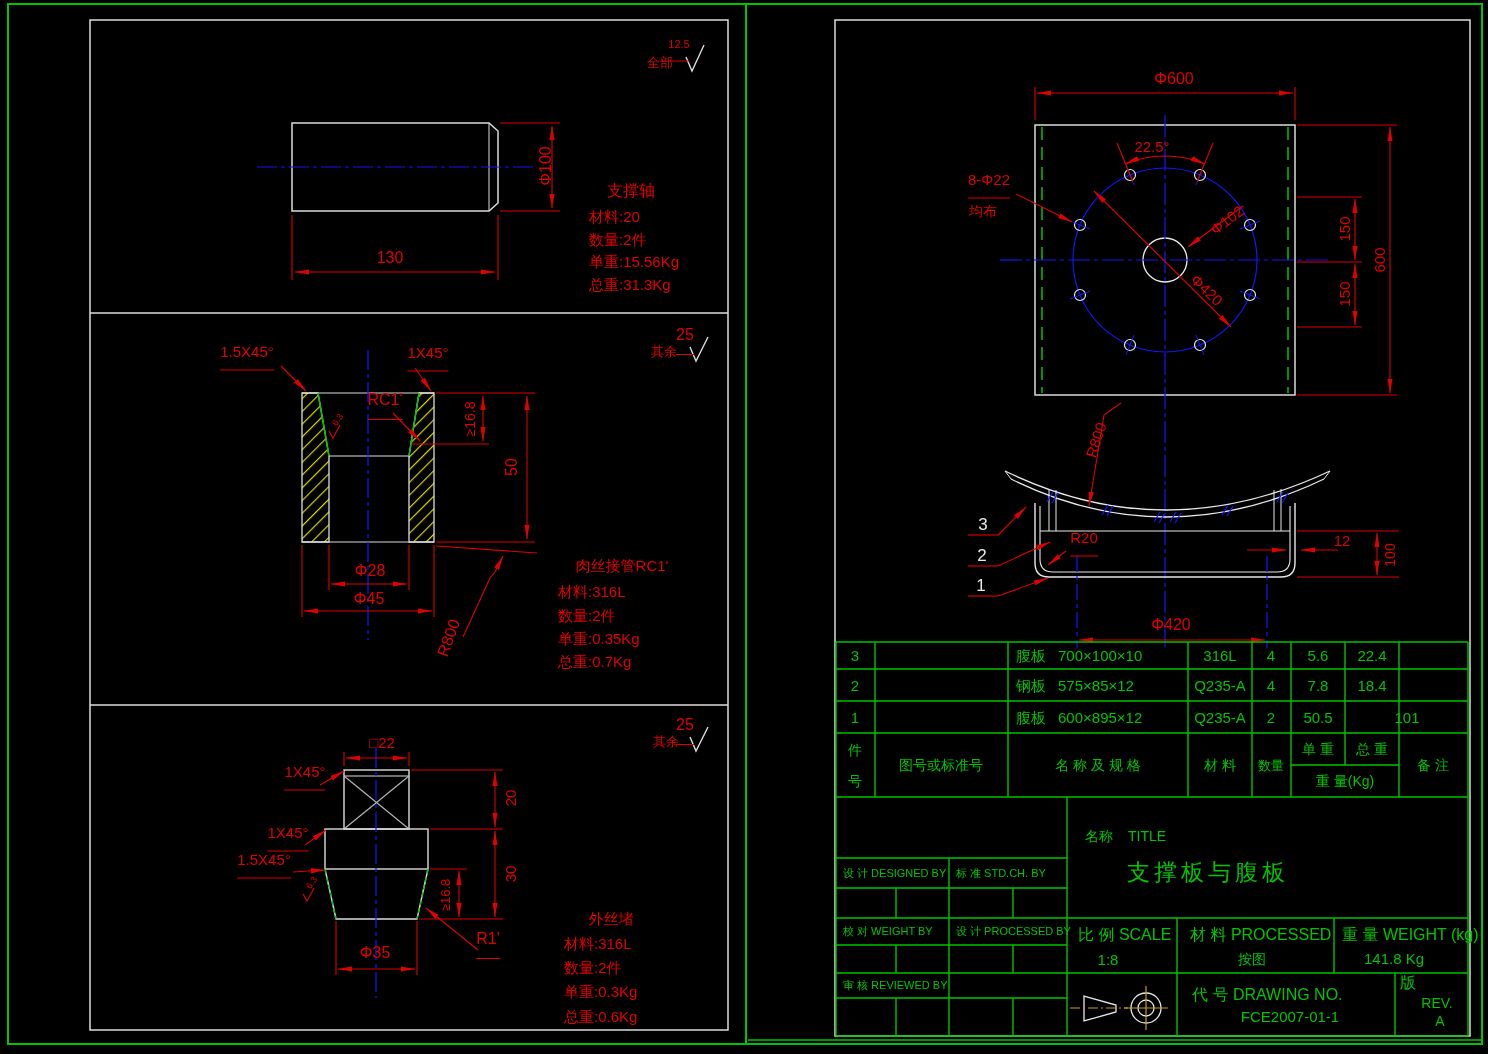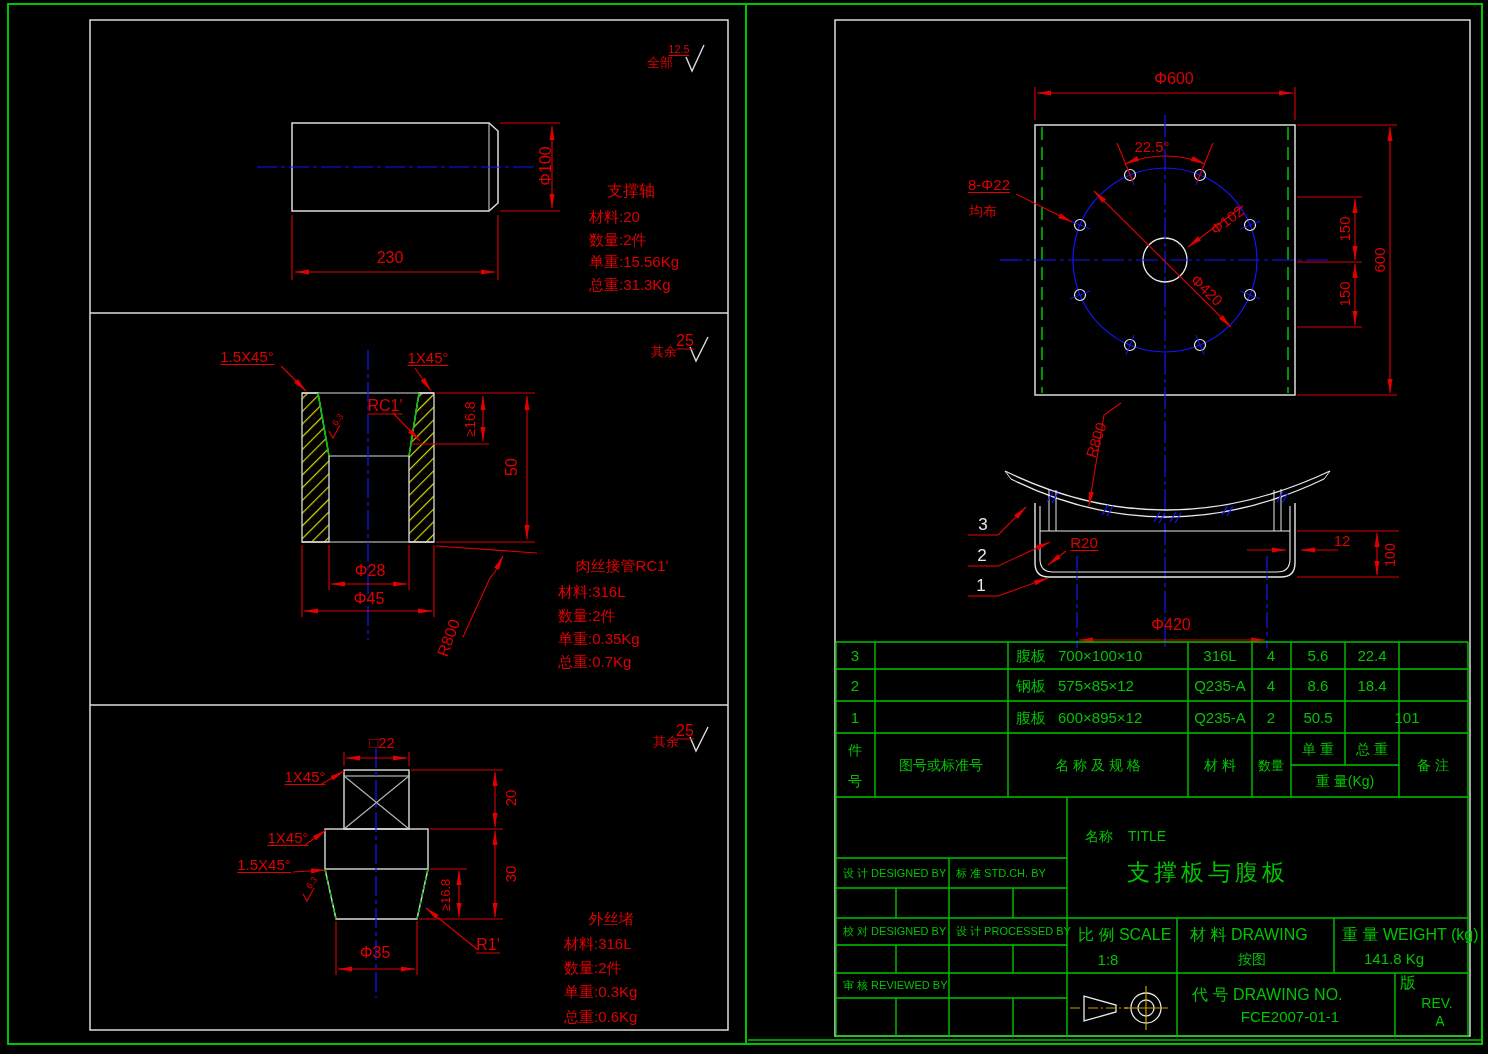--- a/index.html
+++ b/index.html
@@ -3,21 +3,21 @@
 <meta charset="utf-8">
 <style>
   html,body{margin:0;padding:0;background:#000;}
   #canvas{position:relative;width:1488px;height:1054px;background:#000;overflow:hidden;
           font-family:"Liberation Sans",sans-serif;}
   svg{position:absolute;left:0;top:0;}
   .lbl{position:absolute;white-space:nowrap;transform:translate(-50%,-50%);line-height:1;}
   .la{transform:translate(0,-50%);}             
   .r90{transform:translate(-50%,-50%) rotate(-90deg);}
   .red{color:#e00000;} .grn{color:#00c400;} .wht{color:#e8e8e8;}
-  .u{border-bottom:1px solid currentColor;padding-bottom:0;}
+  .u{border-bottom:1px solid currentColor;padding-bottom:11px;}
   .s9{font-size:9px;} .s11{font-size:11px;} .s12{font-size:16px;} .s13{font-size:13px;}
   .s14{font-size:14px;} .s15{font-size:15px;} .s16{font-size:16px;} .s17{font-size:17px;}
   .s23{font-size:23px;letter-spacing:4px;text-align:right;}
 </style>
 </head>
 <body>
 
 <div id="canvas">
 
 <svg width="1488" height="1054">
@@ -260,21 +260,21 @@
     <line x1="1070" y1="1008" x2="1128" y2="1008" stroke="#c8a000" stroke-width="1.2" stroke-dasharray="10 3 2 3"></line>
     <circle cx="1146" cy="1008" r="15" stroke="#e8e8e8" stroke-width="1.3"></circle>
     <circle cx="1146" cy="1008" r="8" stroke="#e8e8e8" stroke-width="1.3"></circle>
     <line x1="1124" y1="1008" x2="1168" y2="1008" stroke="#c8a000" stroke-width="1.2"></line>
     <line x1="1146" y1="986" x2="1146" y2="1030" stroke="#c8a000" stroke-width="1.2"></line>
   </g>
 </svg>
 
 <span class="lbl red s13" style="left:660px;top:62px">全部</span>
 <span class="lbl red s11 u" style="left:679px;top:50px">12.5</span>
-<span class="lbl red s16" style="left:390px;top:258px">230</span>
+<span class="lbl red s16" style="left:390px;top:258px">130</span>
 <span class="lbl red s16 r90" style="left:546px;top:166px">Φ100</span>
 <span class="lbl red s16" style="left:631px;top:191px">支撑轴</span>
 <span class="lbl red s15 la" style="left:589px;top:216px">材料:20</span>
 <span class="lbl red s15 la" style="left:589px;top:239px">数量:2件</span>
 <span class="lbl red s15 la" style="left:589px;top:261px">单重:15.56Kg</span>
 <span class="lbl red s15 la" style="left:589px;top:284px">总重:31.3Kg</span>
 
 <span class="lbl red s13" style="left:664px;top:351px">其余</span>
 <span class="lbl red s12 u" style="left:685px;top:341px">25</span>
 <span class="lbl red s15 u" style="left:247px;top:357px">1.5X45°</span>
@@ -335,21 +335,21 @@
 <span class="lbl grn s15" style="left:1220px;top:655px">316L</span>
 <span class="lbl grn s15" style="left:1271px;top:655px">4</span>
 <span class="lbl grn s15" style="left:1318px;top:655px">5.6</span>
 <span class="lbl grn s15" style="left:1372px;top:655px">22.4</span>
 
 <span class="lbl grn s15" style="left:855px;top:685px">2</span>
 <span class="lbl grn s15 la" style="left:1016px;top:685px">钢板</span>
 <span class="lbl grn s15 la" style="left:1058px;top:685px">575×85×12</span>
 <span class="lbl grn s15" style="left:1220px;top:685px">Q235-A</span>
 <span class="lbl grn s15" style="left:1271px;top:685px">4</span>
-<span class="lbl grn s15" style="left:1318px;top:685px">8.6</span>
+<span class="lbl grn s15" style="left:1318px;top:685px">7.8</span>
 <span class="lbl grn s15" style="left:1372px;top:685px">18.4</span>
 
 <span class="lbl grn s15" style="left:855px;top:717px">1</span>
 <span class="lbl grn s15 la" style="left:1016px;top:717px">腹板</span>
 <span class="lbl grn s15 la" style="left:1058px;top:717px">600×895×12</span>
 <span class="lbl grn s15" style="left:1220px;top:717px">Q235-A</span>
 <span class="lbl grn s15" style="left:1271px;top:717px">2</span>
 <span class="lbl grn s15" style="left:1318px;top:717px">50.5</span>
 <span class="lbl grn s15" style="left:1407px;top:717px">101</span>
 
@@ -362,26 +362,26 @@
 <span class="lbl grn s14" style="left:1318px;top:749px">单 重</span>
 <span class="lbl grn s14" style="left:1372px;top:749px">总 重</span>
 <span class="lbl grn s14" style="left:1345px;top:781px">重 量(Kg)</span>
 <span class="lbl grn s14" style="left:1433px;top:765px">备 注</span>
 
 <span class="lbl grn s14 la" style="left:1085px;top:836px">名称</span>
 <span class="lbl grn s14 la" style="left:1128px;top:836px">TITLE</span>
 <span class="lbl grn s23" style="left:1208px;top:872px">支撑板与腹板</span>
 <span class="lbl grn s11 la" style="left:843px;top:873px">设 计 DESIGNED BY</span>
 <span class="lbl grn s11 la" style="left:956px;top:873px">标 准 STD.CH. BY</span>
-<span class="lbl grn s11 la" style="left:843px;top:931px">校 对 DESIGNED BY</span>
+<span class="lbl grn s11 la" style="left:843px;top:931px">校 对 WEIGHT BY</span>
 <span class="lbl grn s11 la" style="left:956px;top:931px">设 计 PROCESSED BY</span>
 <span class="lbl grn s11 la" style="left:843px;top:985px">审 核 REVIEWED BY</span>
 <span class="lbl grn s12 la" style="left:1078px;top:935px">比 例 SCALE</span>
 <span class="lbl grn s15" style="left:1108px;top:959px">1:8</span>
-<span class="lbl grn s12 la" style="left:1190px;top:935px">材 料 DRAWING</span>
+<span class="lbl grn s12 la" style="left:1190px;top:935px">材 料 PROCESSED</span>
 <span class="lbl grn s14" style="left:1252px;top:959px">按图</span>
 <span class="lbl grn s12 la" style="left:1342px;top:935px">重 量 WEIGHT (kg)</span>
 <span class="lbl grn s15" style="left:1394px;top:958px">141.8 Kg</span>
 <span class="lbl grn s12 la" style="left:1192px;top:995px">代 号 DRAWING NO.</span>
 <span class="lbl grn s15" style="left:1290px;top:1016px">FCE2007-01-1</span>
 <span class="lbl grn s12 la" style="left:1400px;top:983px">版</span>
 <span class="lbl grn s14" style="left:1437px;top:1003px">REV.</span>
 <span class="lbl grn s14" style="left:1440px;top:1021px">A</span>
 
 </div>

